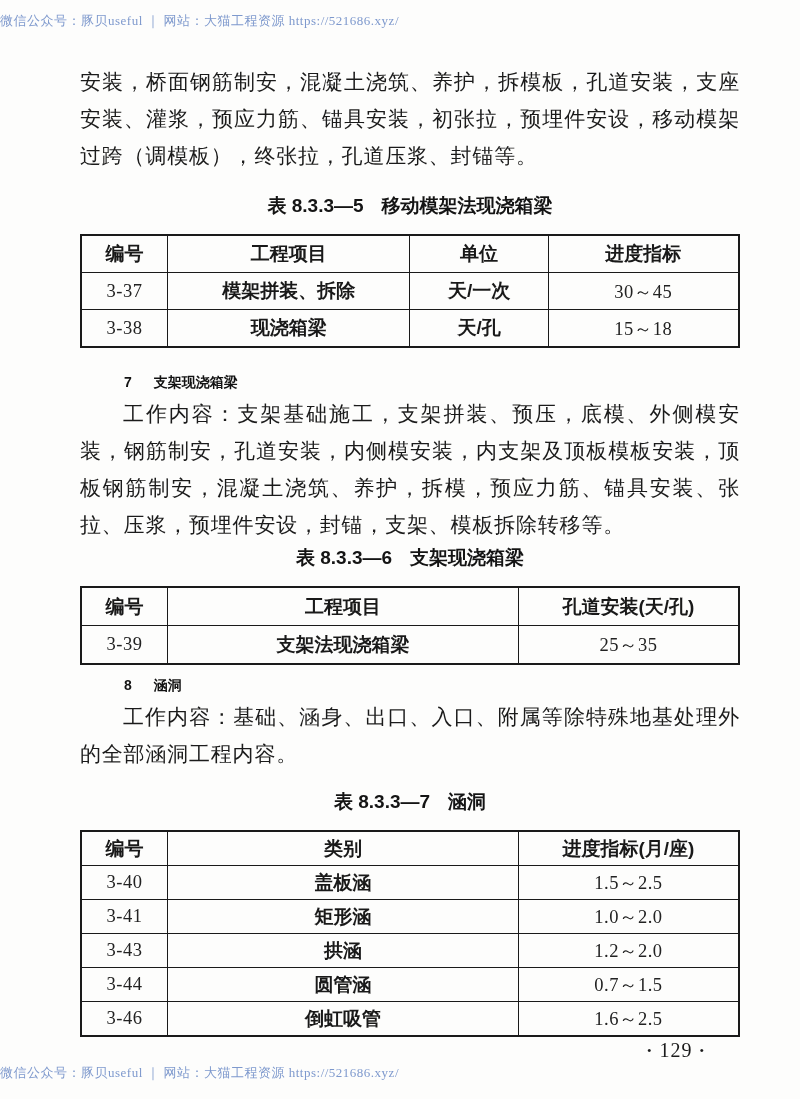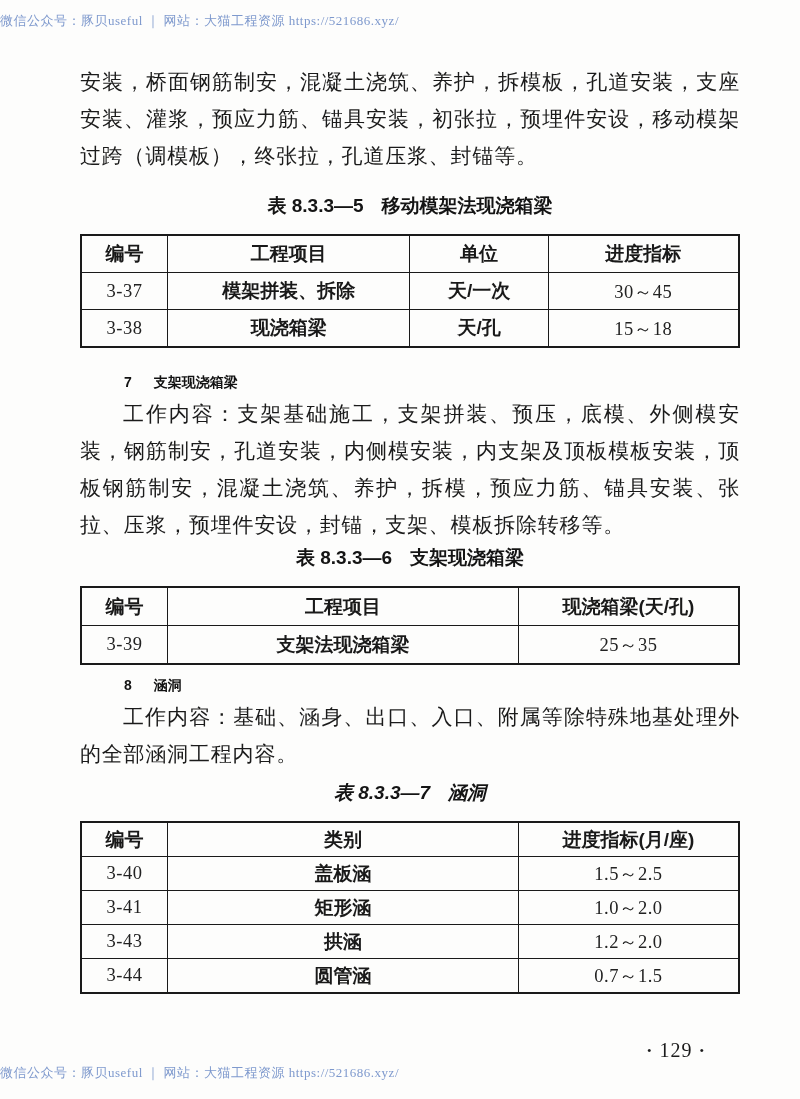--- a/index.html
+++ b/index.html
@@ -59,21 +59,21 @@
     font-family:"Liberation Sans","DejaVu Sans",sans-serif;
     font-weight:bold; font-size:14px; color:#121212;
   }
   .sec-heading .gap { display:inline-block; width:22px; }
   .sec-heading.tight { margin-top:6px; }
 
   .mt-h7 { margin-top:20px; }
   .mt-p2 { margin-top:8px; }
   .mt-p3 { margin-top:5px; }
   .mt-t6title { margin-top:1px; }
-  .mt-t7title { margin-top:7px;font-style:italic; }
+  .mt-t7title { margin-top:16px; }
 
   .page-number {
     position:absolute; top:1038px; right:88px; height:24px; line-height:24px;
     font-size:20px; color:#1b1b1b; letter-spacing:1px;
     font-family:"Liberation Serif","DejaVu Serif",serif;
   }
   .page-number .dot { font-size:13px; vertical-align:2px; padding:0 7px; }
 </style>
 </head>
 <body>
@@ -121,21 +121,21 @@
 
     <div class="tbl-title mt-t6title">
       <span>表 8.3.3—6</span><span class="gap"></span><span>支架现浇箱梁</span>
     </div>
 
     <table class="t2">
       <tbody>
           <tr>
         <th style="width:13%">编号</th>
         <th style="width:53.5%">工程项目</th>
-        <th style="width:33.5%">现浇箱梁(天/孔)</th>
+        <th style="width:33.5%">孔道安装(天/孔)</th>
       </tr>
       <tr>
         <td class="num">3-39</td>
         <td class="zh">支架法现浇箱梁</td>
         <td class="num">25～35</td>
       </tr>
     </tbody>
       </table>
 
     <div class="sec-heading tight">
@@ -168,20 +168,25 @@
       <tr>
         <td class="num">3-43</td>
         <td class="zh">拱涵</td>
         <td class="num">1.2～2.0</td>
       </tr>
       <tr>
         <td class="num">3-44</td>
         <td class="zh">圆管涵</td>
         <td class="num">0.7～1.5</td>
       </tr>
+      <tr>
+        <td class="num">3-46</td>
+        <td class="zh">倒虹吸管</td>
+        <td class="num">1.6～2.5</td>
+      </tr>
     </tbody>
       </table>
 
   </div>
 
   <div class="page-number">
     <span class="dot">•</span><span>129</span><span class="dot">•</span>
   </div>
 
   <div class="watermark bottom">微信公众号：豚贝useful ｜ 网站：大猫工程资源 https://521686.xyz/</div>

